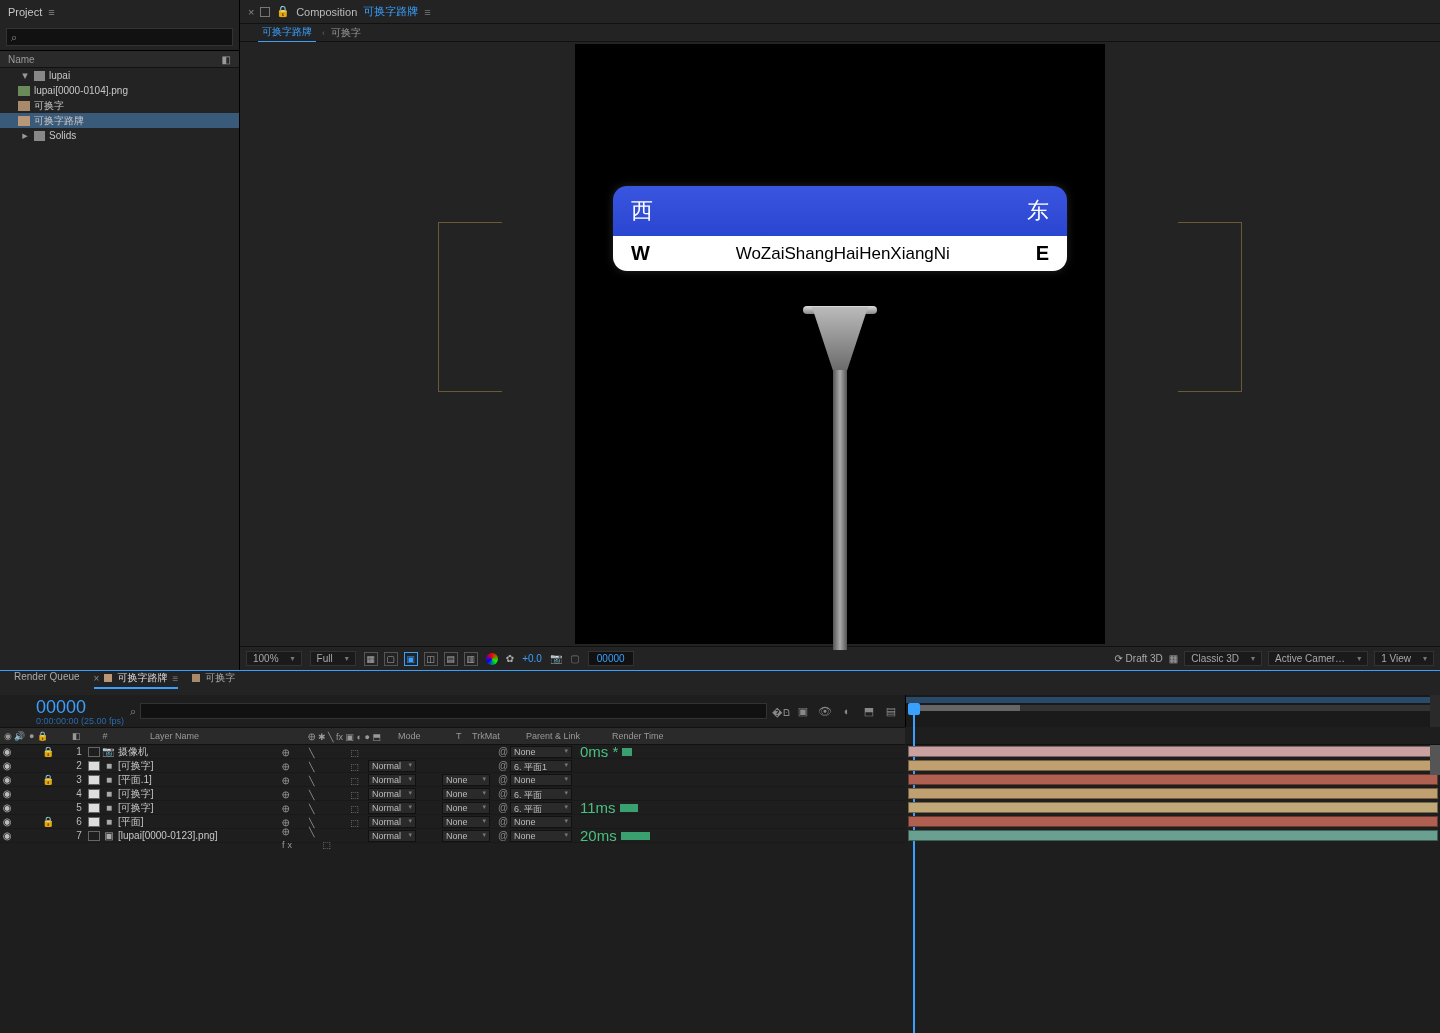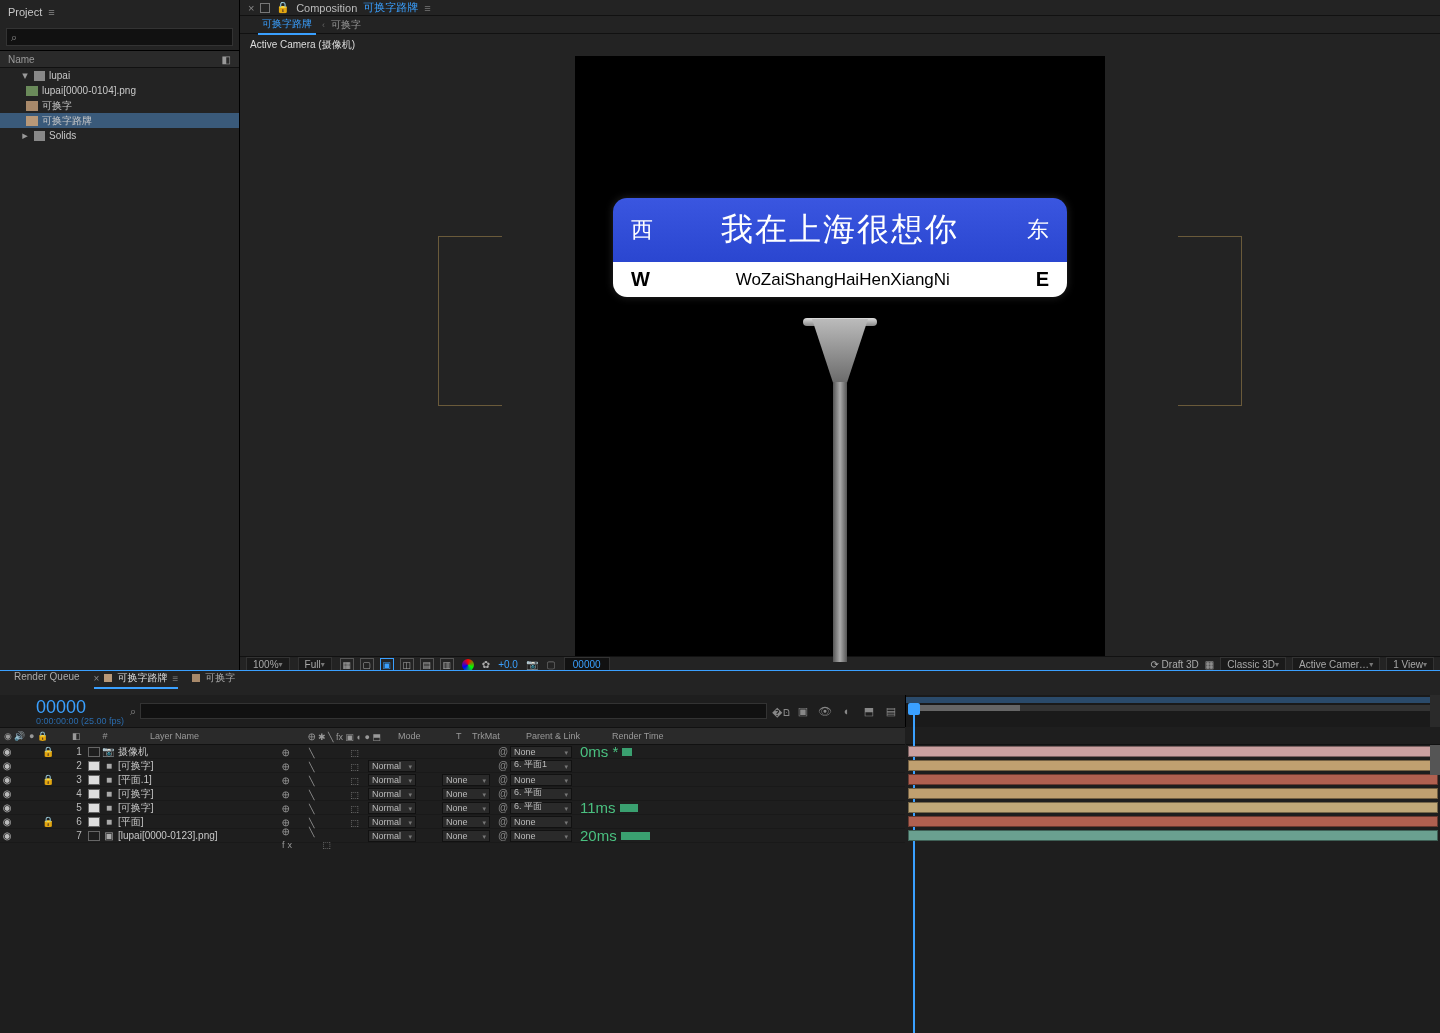--- a/index.html
+++ b/index.html
@@ -23,21 +23,21 @@
 .tree-row{display:flex;align-items:center;height:15px;padding-left:6px;gap:4px}
 .tree-row.sel{background:#3a5a7a}
 .tw{color:#999;width:10px;display:inline-block;text-align:center}
 .fold{width:11px;height:10px;background:#888}
 .ficon{width:12px;height:10px;display:inline-block}
 .ic-seq{background:#6a8a5a}
 .ic-comp{background:#a8896a}
 .ic-comp2{background:#b89878}
 .tree-label{color:#c8c8c8;font-size:10px}
 .indent1{padding-left:20px}
-.indent2{padding-left:26px}
+.indent2{padding-left:18px}
 
 .center{flex:1;display:flex;flex-direction:column;background:#232323}
 .comp-tabs{height:24px;display:flex;align-items:center;padding:0 8px;gap:6px;background:#232323;border-bottom:1px solid #111}
 .comp-tabs .x{color:#888}
 .comp-tabs .sq{width:10px;height:10px;border:1px solid #777}
 .comp-tabs .tlabel{color:#bbb}
 .comp-tabs .tname{color:#3aa0ff}
 .comp-tabs .eqs{color:#777}
 .breadcrumb{height:18px;display:flex;align-items:center;padding:0 18px;gap:6px;border-bottom:1px solid #111}
 .breadcrumb .bc{color:#3aa0ff;font-size:10px;padding:2px 4px;border-bottom:2px solid #3aa0ff}
@@ -55,21 +55,21 @@
 .sign-top .dir{color:#fff;font-size:22px}
 .sign-top .main{color:#fff;font-size:32px;font-weight:500;letter-spacing:2px}
 .sign-bot{background:#fff;display:flex;align-items:center;justify-content:space-between;padding:6px 18px}
 .sign-bot .dir2{color:#000;font-size:20px;font-weight:600}
 .sign-bot .pin{color:#000;font-size:17px;font-weight:500}
 .pole-cap{position:absolute;top:263px;left:50%;transform:translateX(-50%);width:70px;height:68px;background:linear-gradient(#bbb,#666);clip-path:polygon(10% 0,90% 0,58% 100%,42% 100%)}
 .pole-rim{position:absolute;top:262px;left:50%;transform:translateX(-50%);width:74px;height:8px;background:linear-gradient(#ddd,#888);border-radius:4px}
 .pole{position:absolute;top:326px;left:50%;transform:translateX(-50%);width:14px;height:280px;background:linear-gradient(90deg,#555,#aaa,#555)}
 
 .viewer-footer{height:24px;background:#232323;border-top:1px solid #111;display:flex;align-items:center;padding:0 6px;gap:8px;font-size:10px}
-.viewer-footer .sel{background:#1a1a1a;border:1px solid #333;padding:1px 6px;display:flex;align-items:center;gap:0}
+.viewer-footer .sel{background:#1a1a1a;border:1px solid #333;padding:1px 6px;display:flex;align-items:center;gap:12px}
 .viewer-footer .chv{color:#777;font-size:8px}
 .vf-icons{display:flex;gap:6px;align-items:center}
 .vf-icons .ic{width:14px;height:14px;border:1px solid #555;color:#aaa;display:flex;align-items:center;justify-content:center;font-size:9px}
 .vf-icons .ic.on{border-color:#3aa0ff;color:#3aa0ff}
 .rgb{width:12px;height:12px;border-radius:50%;background:conic-gradient(red,lime,blue,red)}
 .expo{color:#3aa0ff}
 .tc{color:#3aa0ff;background:#111;border:1px solid #333;padding:1px 8px}
 .vf-spacer{flex:1}
 .vf-right{display:flex;gap:6px;align-items:center}
 
@@ -113,21 +113,21 @@
 .layer .lsw{width:12px;height:10px;border:1px solid #666}
 .layer .lic{width:18px;text-align:center;color:#aaa}
 .layer .lname{width:160px;color:#c8c8c8}
 .layer .switches{width:90px;color:#999;letter-spacing:3px;font-size:9px;display:flex;align-items:center;gap:4px;padding-left:4px}
 .layer .mode{width:58px}
 .layer .t{width:16px}
 .layer .trk{width:54px}
 .layer .plink{width:14px;text-align:center;color:#888}
 .layer .par{width:70px}
 .layer .rt{width:70px;display:flex;align-items:center;gap:4px}
-.dd{background:#2a2a2a;border:1px solid #111;color:#bbb;font-size:9px;padding:0 3px;height:12px;display:flex;align-items:flex-end;justify-content:space-between;width:48px}
+.dd{background:#2a2a2a;border:1px solid #111;color:#bbb;font-size:9px;padding:0 3px;height:12px;display:flex;align-items:flex-start;justify-content:space-between;width:48px}
 .dd .dchv{color:#777;font-size:7px}
 .rt-txt{color:#4ac080;font-size:15px}
 .rt-bar{height:8px;background:#3aa070}
 
 .tl-right{flex:1;position:relative;background:#1a1a1a;border-left:1px solid #000}
 .ruler{height:50px;position:relative;border-bottom:1px solid #111}
 .ruler .wa{position:absolute;top:2px;left:0;right:0;height:6px;background:#2a4a6a}
 .ruler .tick{position:absolute;top:18px;font-size:9px;color:#888}
 .ruler .cti{position:absolute;left:2px;top:0;width:12px;height:50px}
 .ruler .cti::before{content:"";position:absolute;top:8px;left:0;width:12px;height:12px;background:#3aa0ff;border-radius:2px}
@@ -196,29 +196,27 @@
         <span style="color:#888">🔒</span>
         <span class="tlabel">Composition</span>
         <span class="tname">可换字路牌</span>
         <span class="eqs">≡</span>
       </div>
       <div class="breadcrumb">
         <span class="bc">可换字路牌</span>
         <span class="chev">‹</span>
         <span class="bc2">可换字</span>
       </div>
-      <div class="active-cam">Active Camera (摄像机)</div>
       <div class="viewer">
         <div class="guide-l"></div>
         <div class="guide-r"></div>
         <div class="frame">
           <div class="sign">
             <div class="sign-top">
               <span class="dir">西</span>
-              <span class="main">我在上海很想你</span>
               <span class="dir">东</span>
             </div>
             <div class="sign-bot">
               <span class="dir2">W</span>
               <span class="pin">WoZaiShangHaiHenXiangNi</span>
               <span class="dir2">E</span>
             </div>
           </div>
           <div class="pole-rim"></div>
           <div class="pole-cap"></div>

